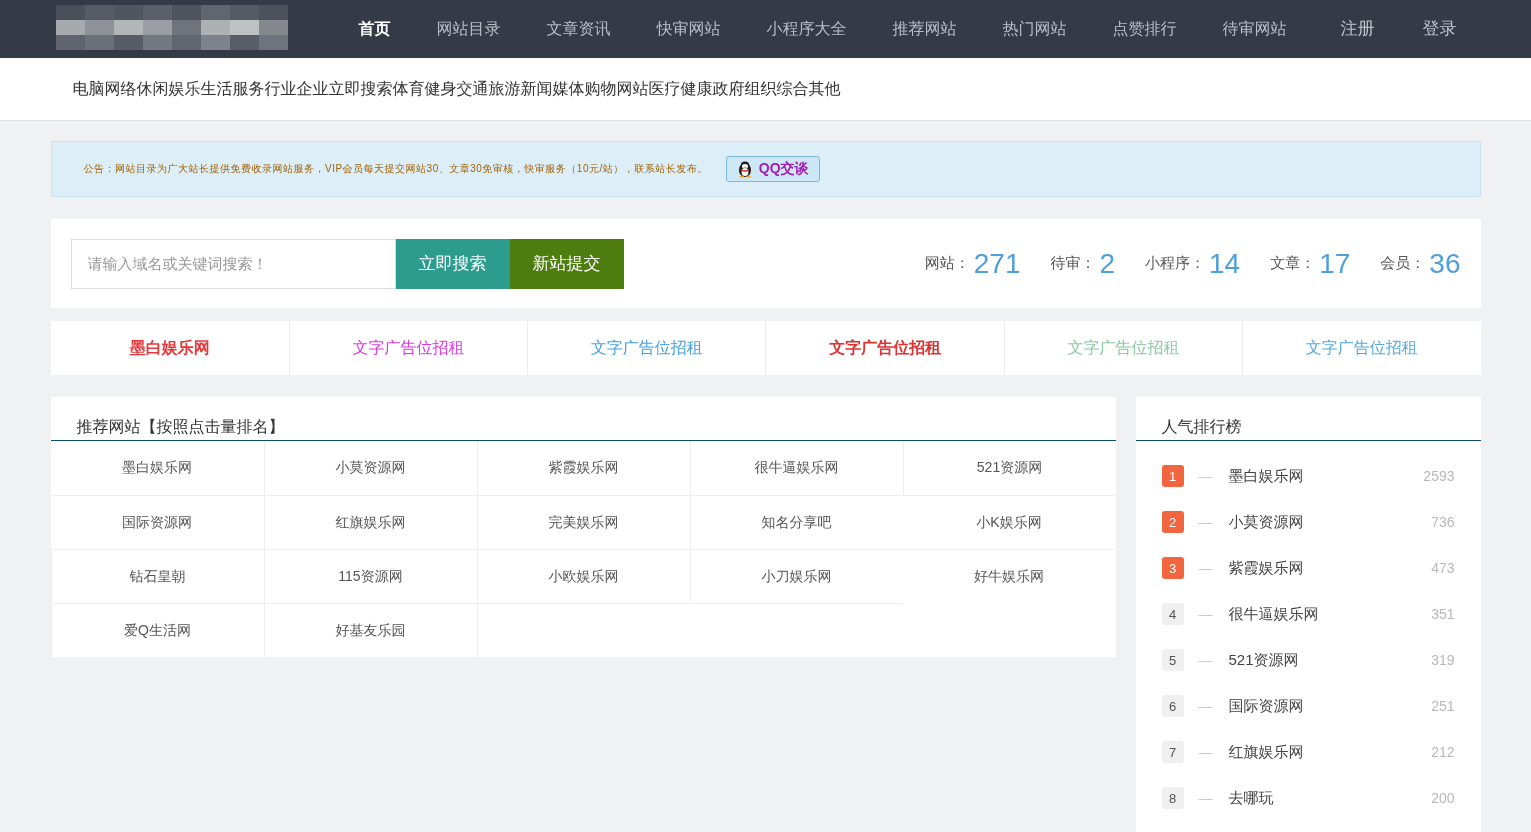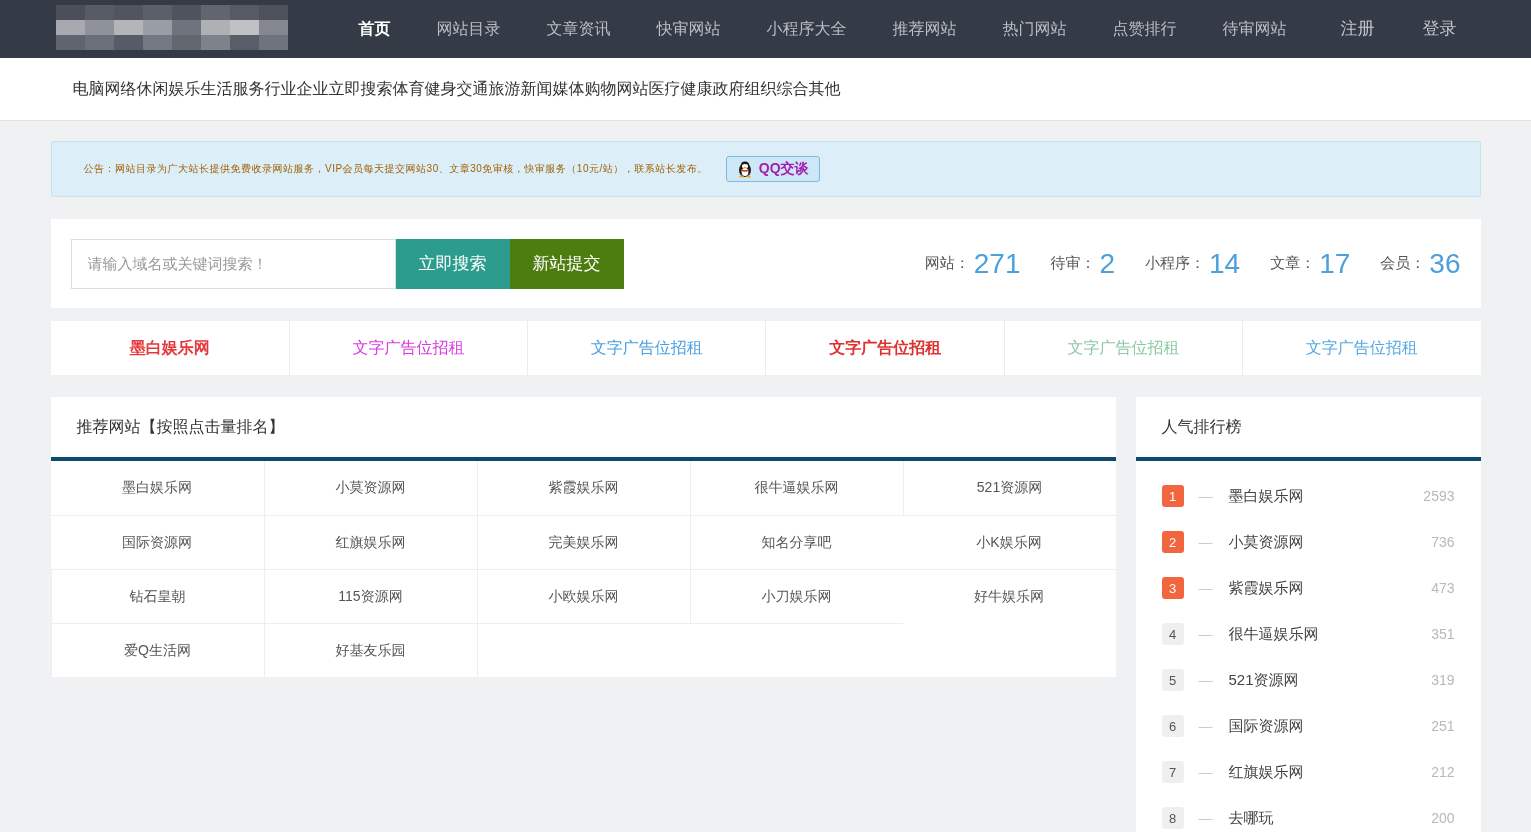--- a/index.html
+++ b/index.html
@@ -45,22 +45,22 @@
 
   
   .ads { margin-top:13px; height:54px; background:#ffffff; display:grid; grid-template-columns:repeat(6,1fr); }
   .ad { display:flex; align-items:center; justify-content:center; font-size:16px; cursor:pointer; }
   .ads .ad + .ad { border-left:1px solid #ececec; }
   .ad.bold { font-weight:bold; }
 
   
   .content { margin-top:22px; display:flex; gap:20px; align-items:flex-start; }
   .panel { background:#ffffff; }
-  .panel-head { height:64px; line-height:60px; padding:0 26px; font-size:16px; color:#333;
-                border-bottom:4px solid #0c4a6e; }
+  .panel-head { height:44px; line-height:60px; padding:0 26px; font-size:16px; color:#333;
+                border-bottom:1px solid #0c4a6e; }
   .main-panel { width:1065px; }
   .site-grid { display:grid; grid-template-columns:repeat(5,1fr); }
   .site-cell { height:54px; display:flex; align-items:center; justify-content:center;
                font-size:14px; color:#555; cursor:pointer; }
   .site-cell.bt { border-top:1px solid #eeeeee; }
   .site-cell.bl { border-left:1px solid #eeeeee; }
   .site-cell.empty { cursor:default; }
 
   .sidebar { width:345px; min-height:437px; }
   .rank-list { padding:12px 0 10px; }

